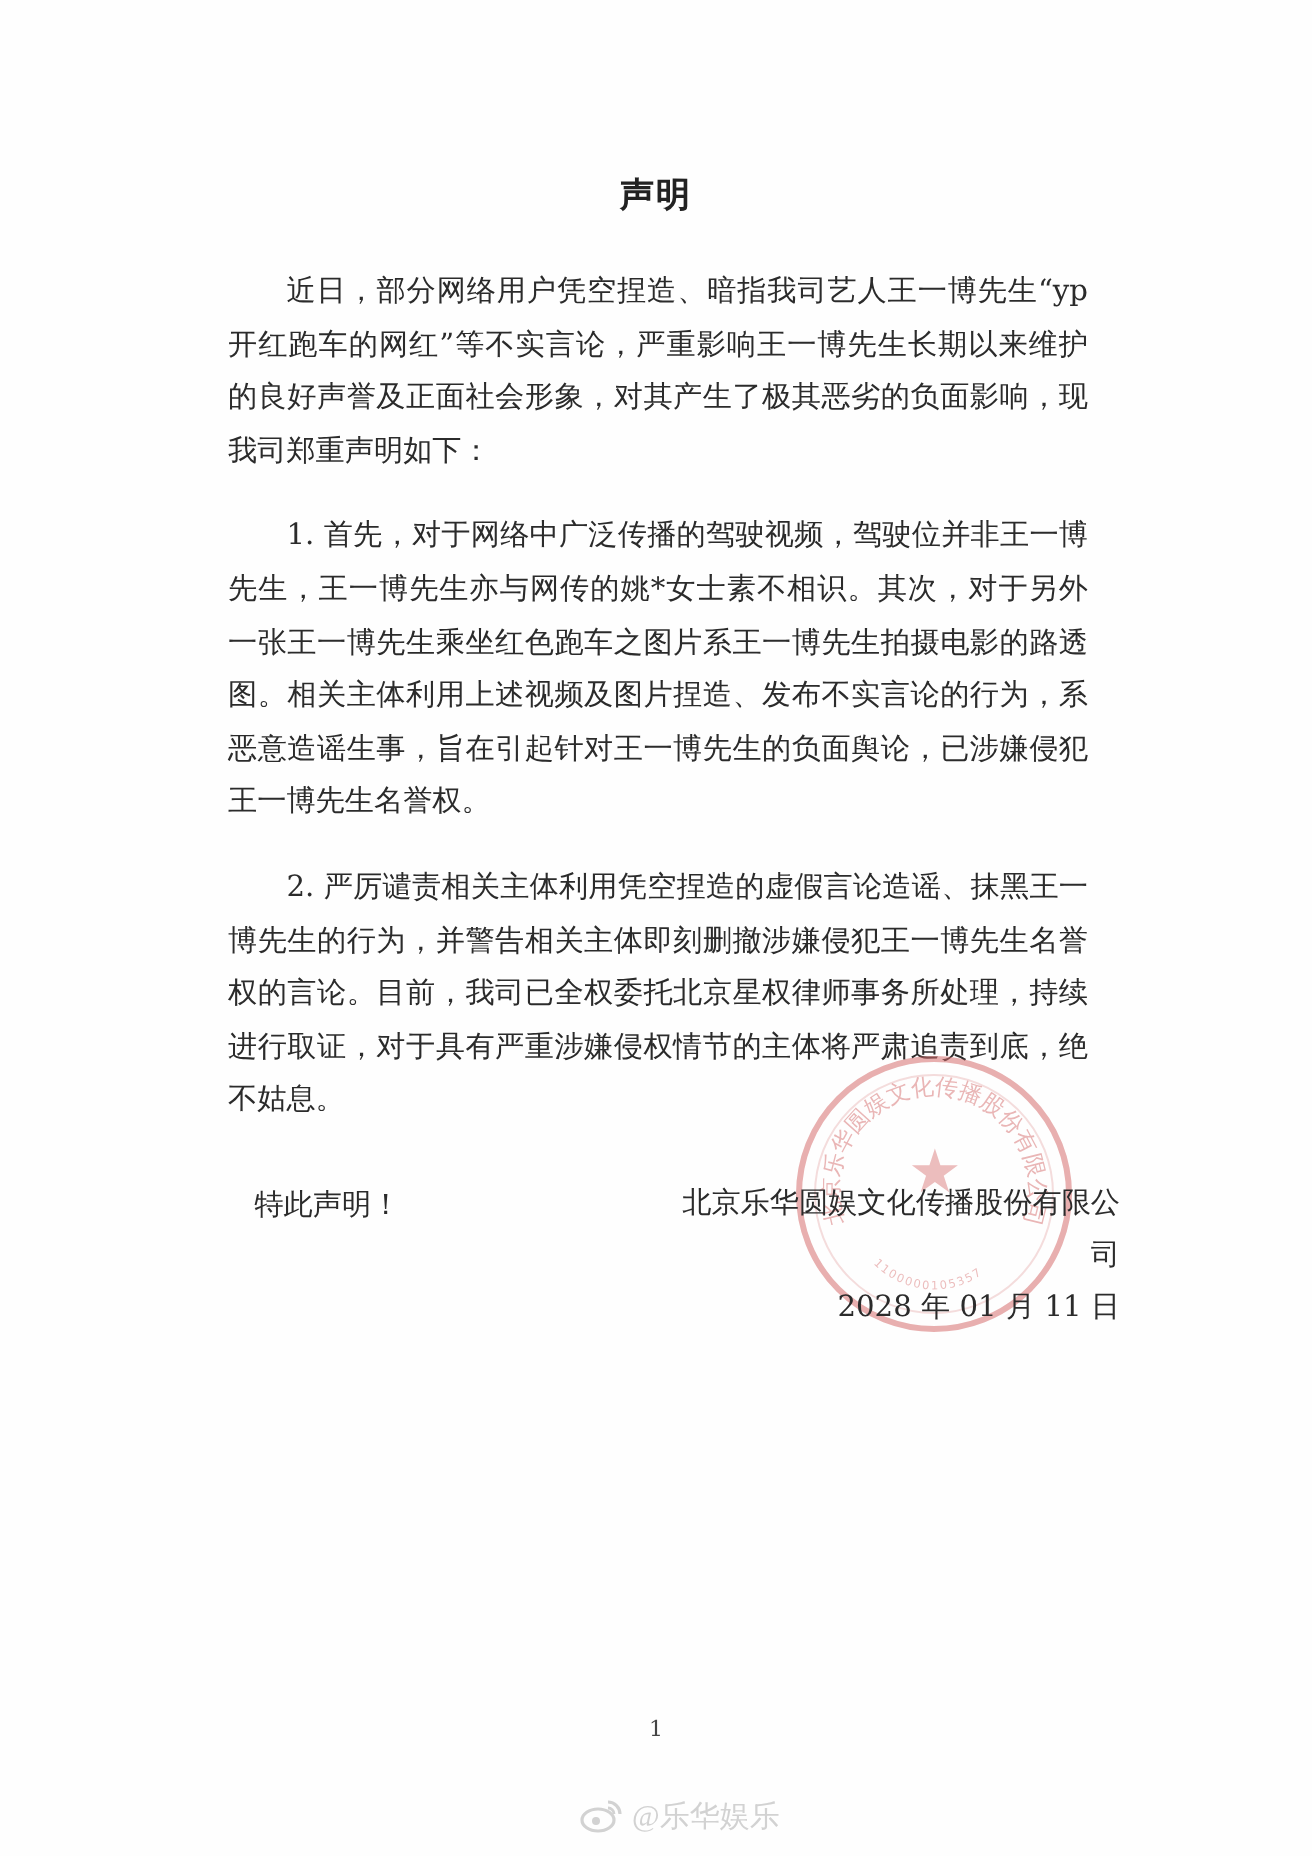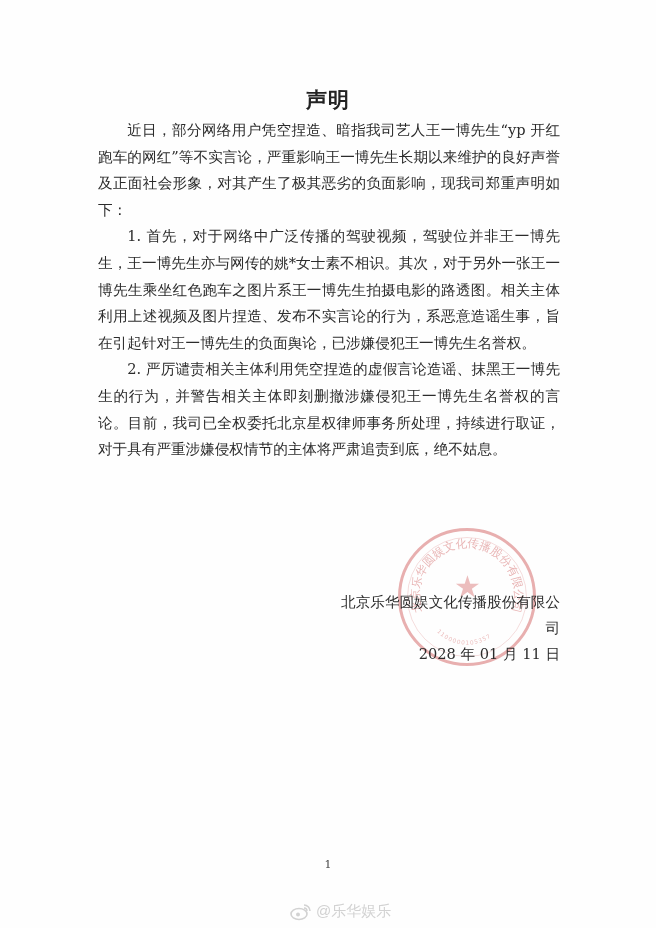--- a/index.html
+++ b/index.html
@@ -6,27 +6,27 @@
   body {
     width: 656px; height: 928px; background: #ffffff;
     position: relative; overflow: hidden;
     font-family: "DejaVu Serif", "Liberation Serif", serif;
     color: #2a2a2a;
   }
   .page { position: absolute; left: 0; top: 0; width: 656px; height: 928px; background: #fefefe; }
   .title {
     position: absolute; top: 86px; left: 0; width: 656px; text-align: center;
     font-family: "DejaVu Sans", "Liberation Sans", sans-serif;
-    font-weight: bold; font-size: 21px; color: #222; letter-spacing: 1px;
+    font-weight: bold; font-size: 17px; color: #222; letter-spacing: 1px;
   }
   .body {
     position: absolute; left: 98px; top: 117px; width: 462px;
     font-size: 14.6px; line-height: 26.6px; color: #2b2b2b;
   }
-  .para { margin: 0; text-indent: 2em; text-align: justify; }
+  .para { margin: 16px; text-indent: 2em; text-align: justify; }
   .closing { margin: 0; margin-top: 26px; text-indent: 2em; }
   .sig {
     position: absolute; left: 340px; top: 589px; width: 220px;
     font-size: 14.6px; line-height: 26px; text-align: right; color: #2b2b2b;
   }
   .stamp {
     position: absolute; left: 398px; top: 528px; width: 138px; height: 138px;
     border-radius: 50%; border: 3px solid rgba(214,110,110,0.55);
     box-sizing: border-box;
   }
@@ -40,38 +40,39 @@
   }
   .stamp .ring {
     position: absolute; left: 0; top: 0; width: 100%; height: 100%;
   }
   .page-number {
     position: absolute; top: 858px; left: 0; width: 656px; text-align: center;
     font-size: 11px; color: #444;
   }
   .watermark {
     position: absolute; left: 290px; top: 899px; height: 22px;
-    display: flex; align-items: flex-end; gap: 4px;
-    font-family: Liberation Sans, sans-serif;
+    display: flex; align-items: flex-start; gap: 4px;
+    font-family: Liberation Serif, serif;
     font-size: 15px; color: #d2d2d2;
   }
   .watermark .logo {
     width: 22px; height: 18px; position: relative;
   }
 </style>
 </head>
 <body>
 
 <div class="page">
   <div class="title">声明</div>
 
   <div class="body">
     <p class="para">近日，部分网络用户凭空捏造、暗指我司艺人王一博先生“yp 开红跑车的网红”等不实言论，严重影响王一博先生长期以来维护的良好声誉及正面社会形象，对其产生了极其恶劣的负面影响，现我司郑重声明如下：</p>
     <p class="para">1. 首先，对于网络中广泛传播的驾驶视频，驾驶位并非王一博先生，王一博先生亦与网传的姚*女士素不相识。其次，对于另外一张王一博先生乘坐红色跑车之图片系王一博先生拍摄电影的路透图。相关主体利用上述视频及图片捏造、发布不实言论的行为，系恶意造谣生事，旨在引起针对王一博先生的负面舆论，已涉嫌侵犯王一博先生名誉权。</p>
     <p class="para">2. 严厉谴责相关主体利用凭空捏造的虚假言论造谣、抹黑王一博先生的行为，并警告相关主体即刻删撤涉嫌侵犯王一博先生名誉权的言论。目前，我司已全权委托北京星权律师事务所处理，持续进行取证，对于具有严重涉嫌侵权情节的主体将严肃追责到底，绝不姑息。</p>
+    <p class="closing">特此声明！</p>
   </div>
 
   <div class="stamp">
     <div class="inner"></div>
     <svg class="ring" viewBox="0 0 138 138">
       <defs>
         <path id="arcTop" d="M 22 84 A 50 50 0 1 1 116 84"></path>
         <path id="arcBot" d="M 36 104 A 44 44 0 0 0 102 104"></path>
       </defs>
       <text font-size="12" fill="rgba(214,110,110,0.5)" font-family="DejaVu Sans, sans-serif">

